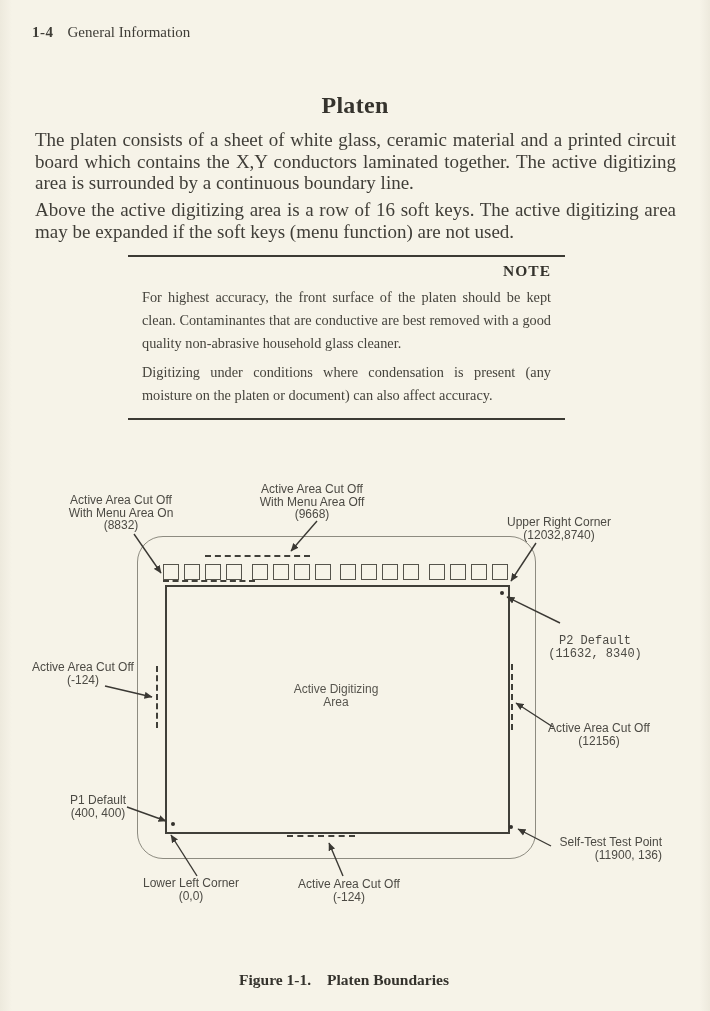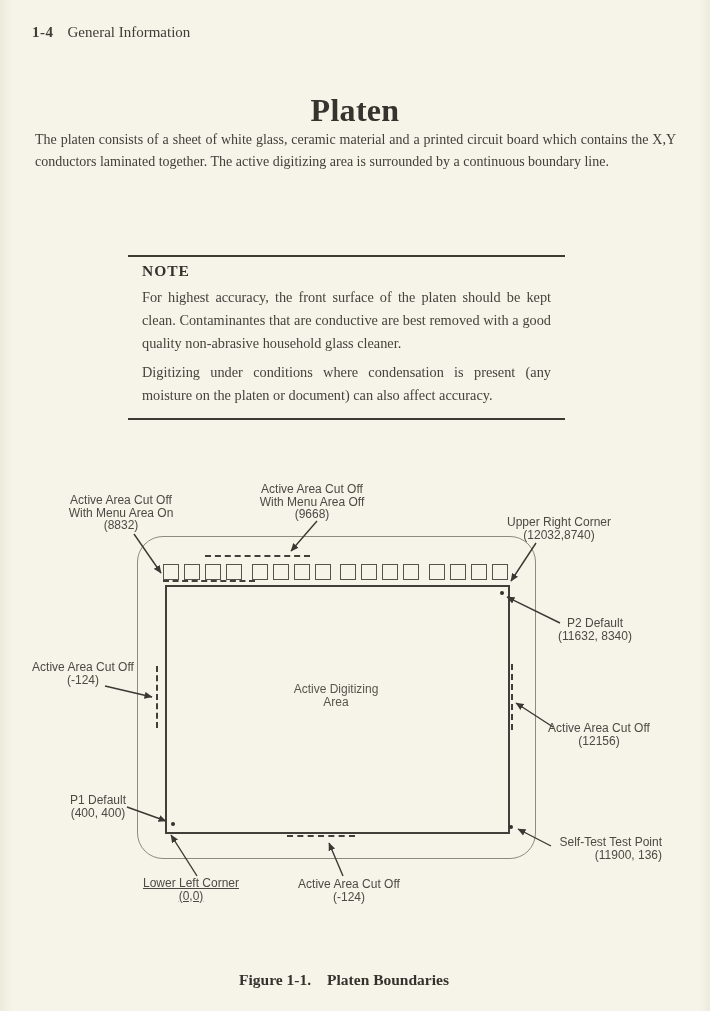--- a/index.html
+++ b/index.html
@@ -19,31 +19,31 @@
       #f6f3e8;
   }
   .abs{position:absolute;}
 
   
   .running-head{left:32px;top:24px;font-size:15px;}
   .running-head .num{font-weight:bold;margin-right:14px;letter-spacing:.5px;}
 
   
   .sec-title{left:35px;top:92px;width:640px;text-align:center;
-    font-size:32px;font-weight:bold;color:#35332d;letter-spacing:.3px;}
-  .body-par{left:35px;width:641px;font-size:14px;line-height:21.5px;
+    font-size:24px;font-weight:bold;color:#35332d;letter-spacing:.3px;}
+  .body-par{left:35px;width:641px;font-size:19px;line-height:21.5px;
     text-align:justify;color:#403e38;}
   .par1{top:129px;}
   .par2{top:199px;}
 
   
   .note-box{left:128px;top:255px;width:409px;
     border-top:2px solid #3c3a33;border-bottom:2px solid #3c3a33;
     padding:5px 14px 11px 14px;}
-  .note-head{text-align:left;font-weight:bold;font-size:15.5px;
+  .note-head{text-align:right;font-weight:bold;font-size:15.5px;
     letter-spacing:1px;color:#34322c;margin-bottom:2px;}
   .note-par{font-size:14.3px;line-height:23px;text-align:justify;
     color:#45433c;margin-top:6px;}
 
   
   .outer-rect{left:137px;top:536px;width:397px;height:321px;
     border:1.5px solid #8d8b80;border-radius:26px;background:transparent;}
   .inner-rect{left:165px;top:585px;width:341px;height:245px;
     border:2px solid #403f39;}
   .softkeys{left:163px;top:564px;width:345px;height:15px;
@@ -62,25 +62,25 @@
   .dot{width:4px;height:4px;background:#33312c;border-radius:50%;}
   .dot-p2{left:500px;top:591px;}
   .dot-p1{left:171px;top:822px;}
   .dot-st{left:509px;top:825px;}
 
   .fig-label{font-family:"Liberation Sans", sans-serif;font-size:12px;
     line-height:12.5px;color:#4c4a44;text-align:center;}
   .lbl-menu-on{left:61px;top:494px;width:120px;}
   .lbl-menu-off{left:250px;top:483px;width:124px;}
   .lbl-urc{left:493px;top:516px;width:132px;}
-  .lbl-p2{left:534px;top:617px;width:122px;}
+  .lbl-p2{left:534px;top:635px;width:122px;font-family:Liberation Mono, monospace;}
   .lbl-left-cut{left:27px;top:661px;width:112px;}
   .lbl-right-cut{left:538px;top:722px;width:122px;}
   .lbl-p1{left:42px;top:794px;width:112px;}
-  .lbl-llc{left:135px;top:877px;width:112px;text-decoration:underline;}
+  .lbl-llc{left:135px;top:877px;width:112px;}
   .lbl-bottom-cut{left:288px;top:878px;width:122px;}
   .lbl-st{left:540px;top:836px;width:122px;text-align:right;}
   .lbl-center{left:275px;top:683px;width:122px;color:#57554e;}
 
   .arrow-svg{left:0;top:0;width:710px;height:1011px;pointer-events:none;}
 
   
   .fig-caption{left:132px;top:927px;width:424px;text-align:center;
     font-weight:bold;font-size:15.5px;color:#34322c;margin-top:44px;}
   .fig-caption .cap-num{margin-right:16px;}
@@ -90,20 +90,21 @@
 
 <div class="page">
 
   <div class="abs running-head">
     <span class="num">1-4</span><span>General Information</span>
   </div>
 
   <div class="abs sec-title">Platen</div>
 
   <div class="abs body-par par1">The platen consists of a sheet of white glass, ceramic material and a printed circuit board which contains the X,Y conductors laminated together. The active digitizing area is surrounded by a continuous boundary line.</div>
+  <div class="abs body-par par2">Above the active digitizing area is a row of 16 soft keys. The active digitizing area may be expanded if the soft keys (menu function) are not used.</div>
 
   <div class="abs note-box">
     <div class="note-head">NOTE</div>
     <div class="note-par">For highest accuracy, the front surface of the platen should be kept clean. Contaminantes that are conductive are best removed with a good quality non-abrasive household glass cleaner.</div>
     <div class="note-par">Digitizing under conditions where condensation is present (any moisture on the platen or document) can also affect accuracy.</div>
   </div>
 
   <div class="abs outer-rect"></div>
 
   <div class="abs softkeys">

